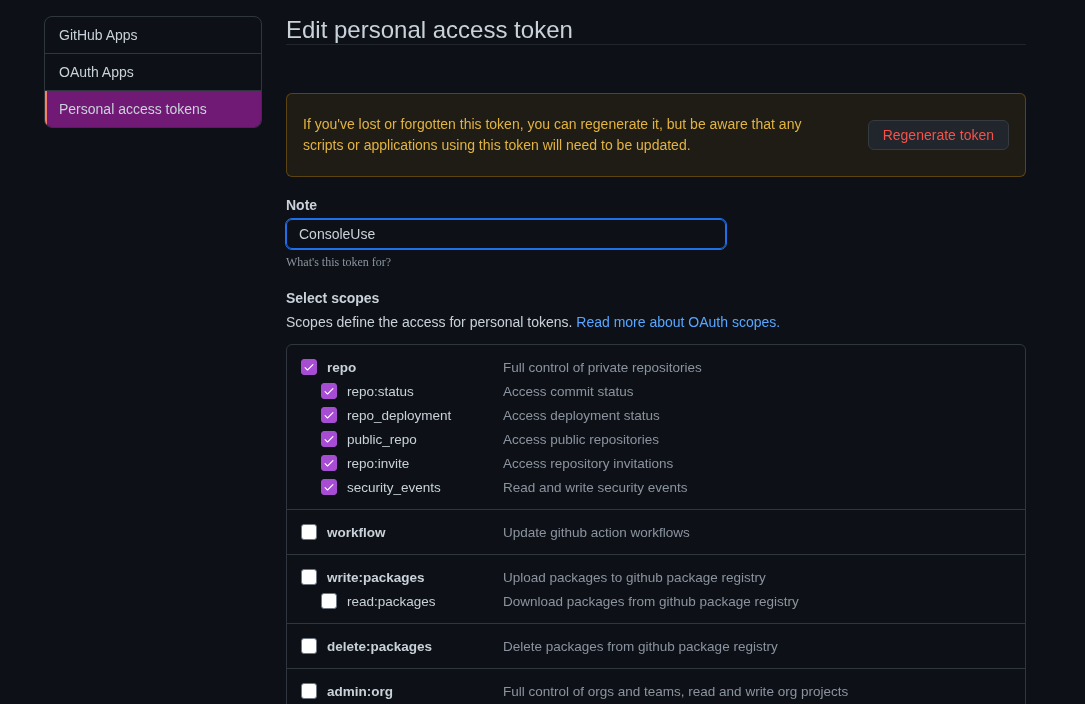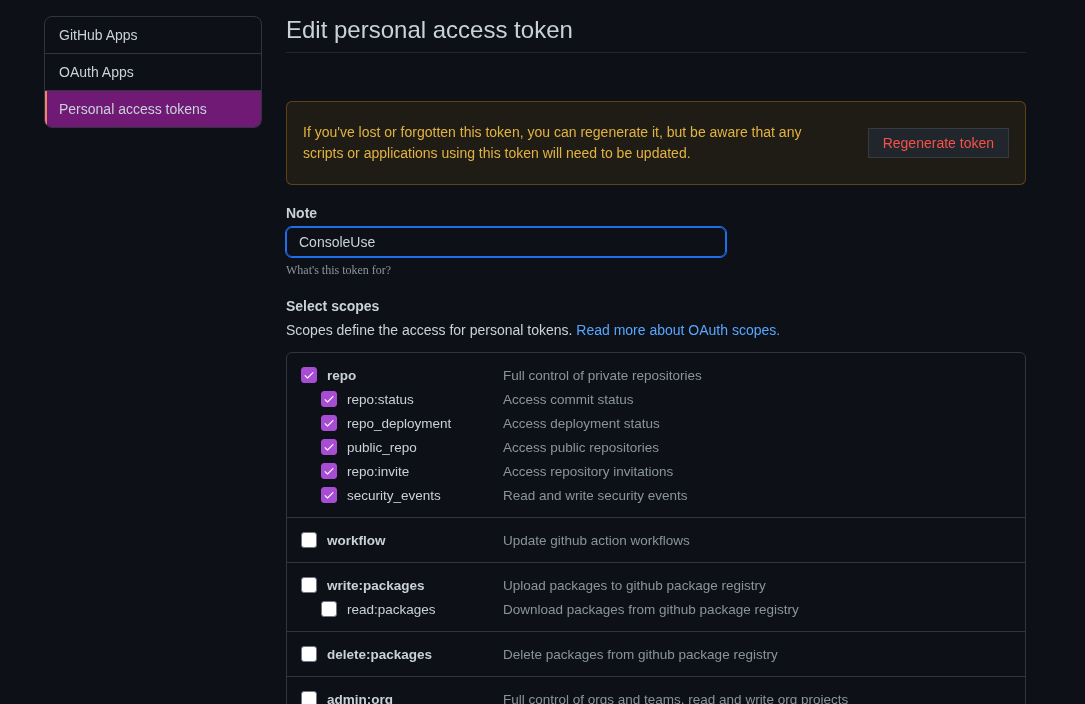--- a/index.html
+++ b/index.html
@@ -40,21 +40,20 @@
     }
     .main {
       flex: 1;
       margin-left: 24px;
       max-width: 740px;
     }
     .page-title {
       font-size: 24px;
       font-weight: 400;
       color: #c9d1d9;
-      padding-bottom: 8px;
       border-bottom: 1px solid #21262d;
     }
     .flash {
       border: 1px solid rgba(187, 128, 9, 0.4);
       background: rgba(187, 128, 9, 0.1);
       border-radius: 6px;
       padding: 20px 16px;
       display: flex;
       align-items: center;
       justify-content: space-between;
@@ -63,21 +62,21 @@
     }
     .flash-text {
       color: #e3b341;
       max-width: 500px;
       line-height: 1.5;
     }
     .regenerate-btn {
       background: #21262d;
       color: #f85149;
       border: 1px solid #363b42;
-      border-radius: 0;
+      border-radius: 6px;
       padding: 6px 14px;
       font-size: 14px;
       cursor: pointer;
       white-space: nowrap;
     }
     .form-label {
       font-weight: 600;
       color: #c9d1d9;
       display: block;
       margin-bottom: 6px;

